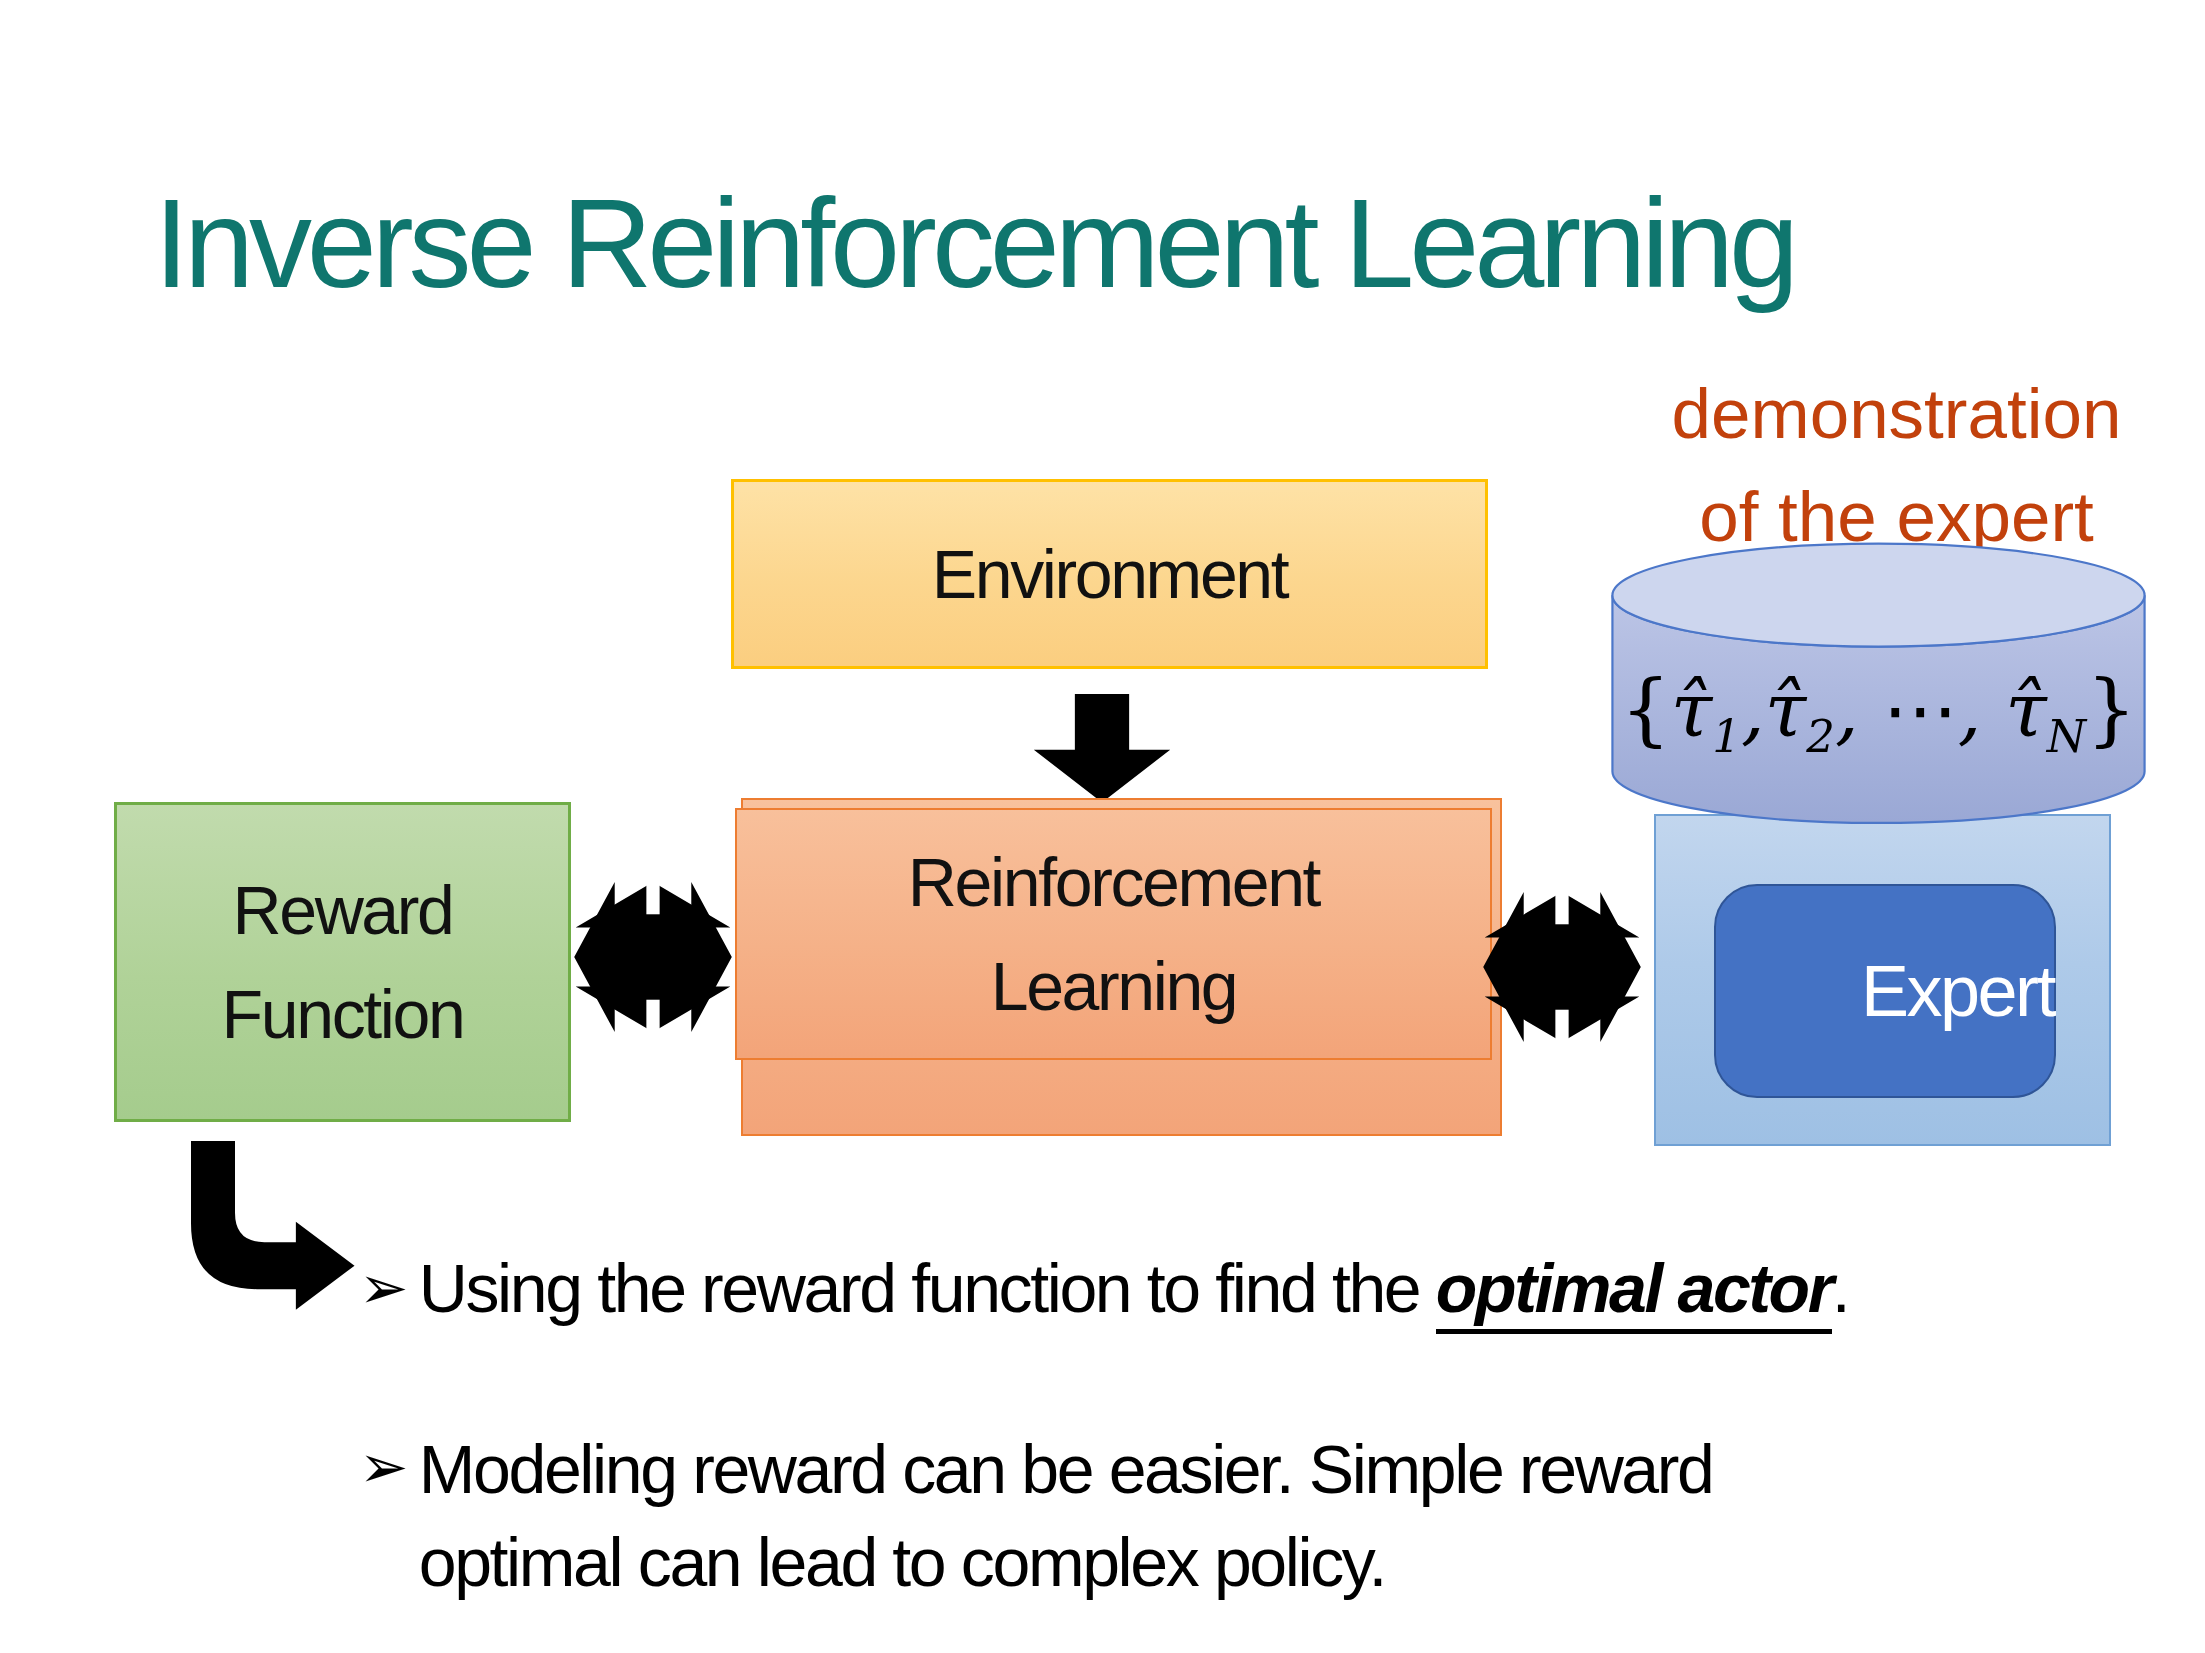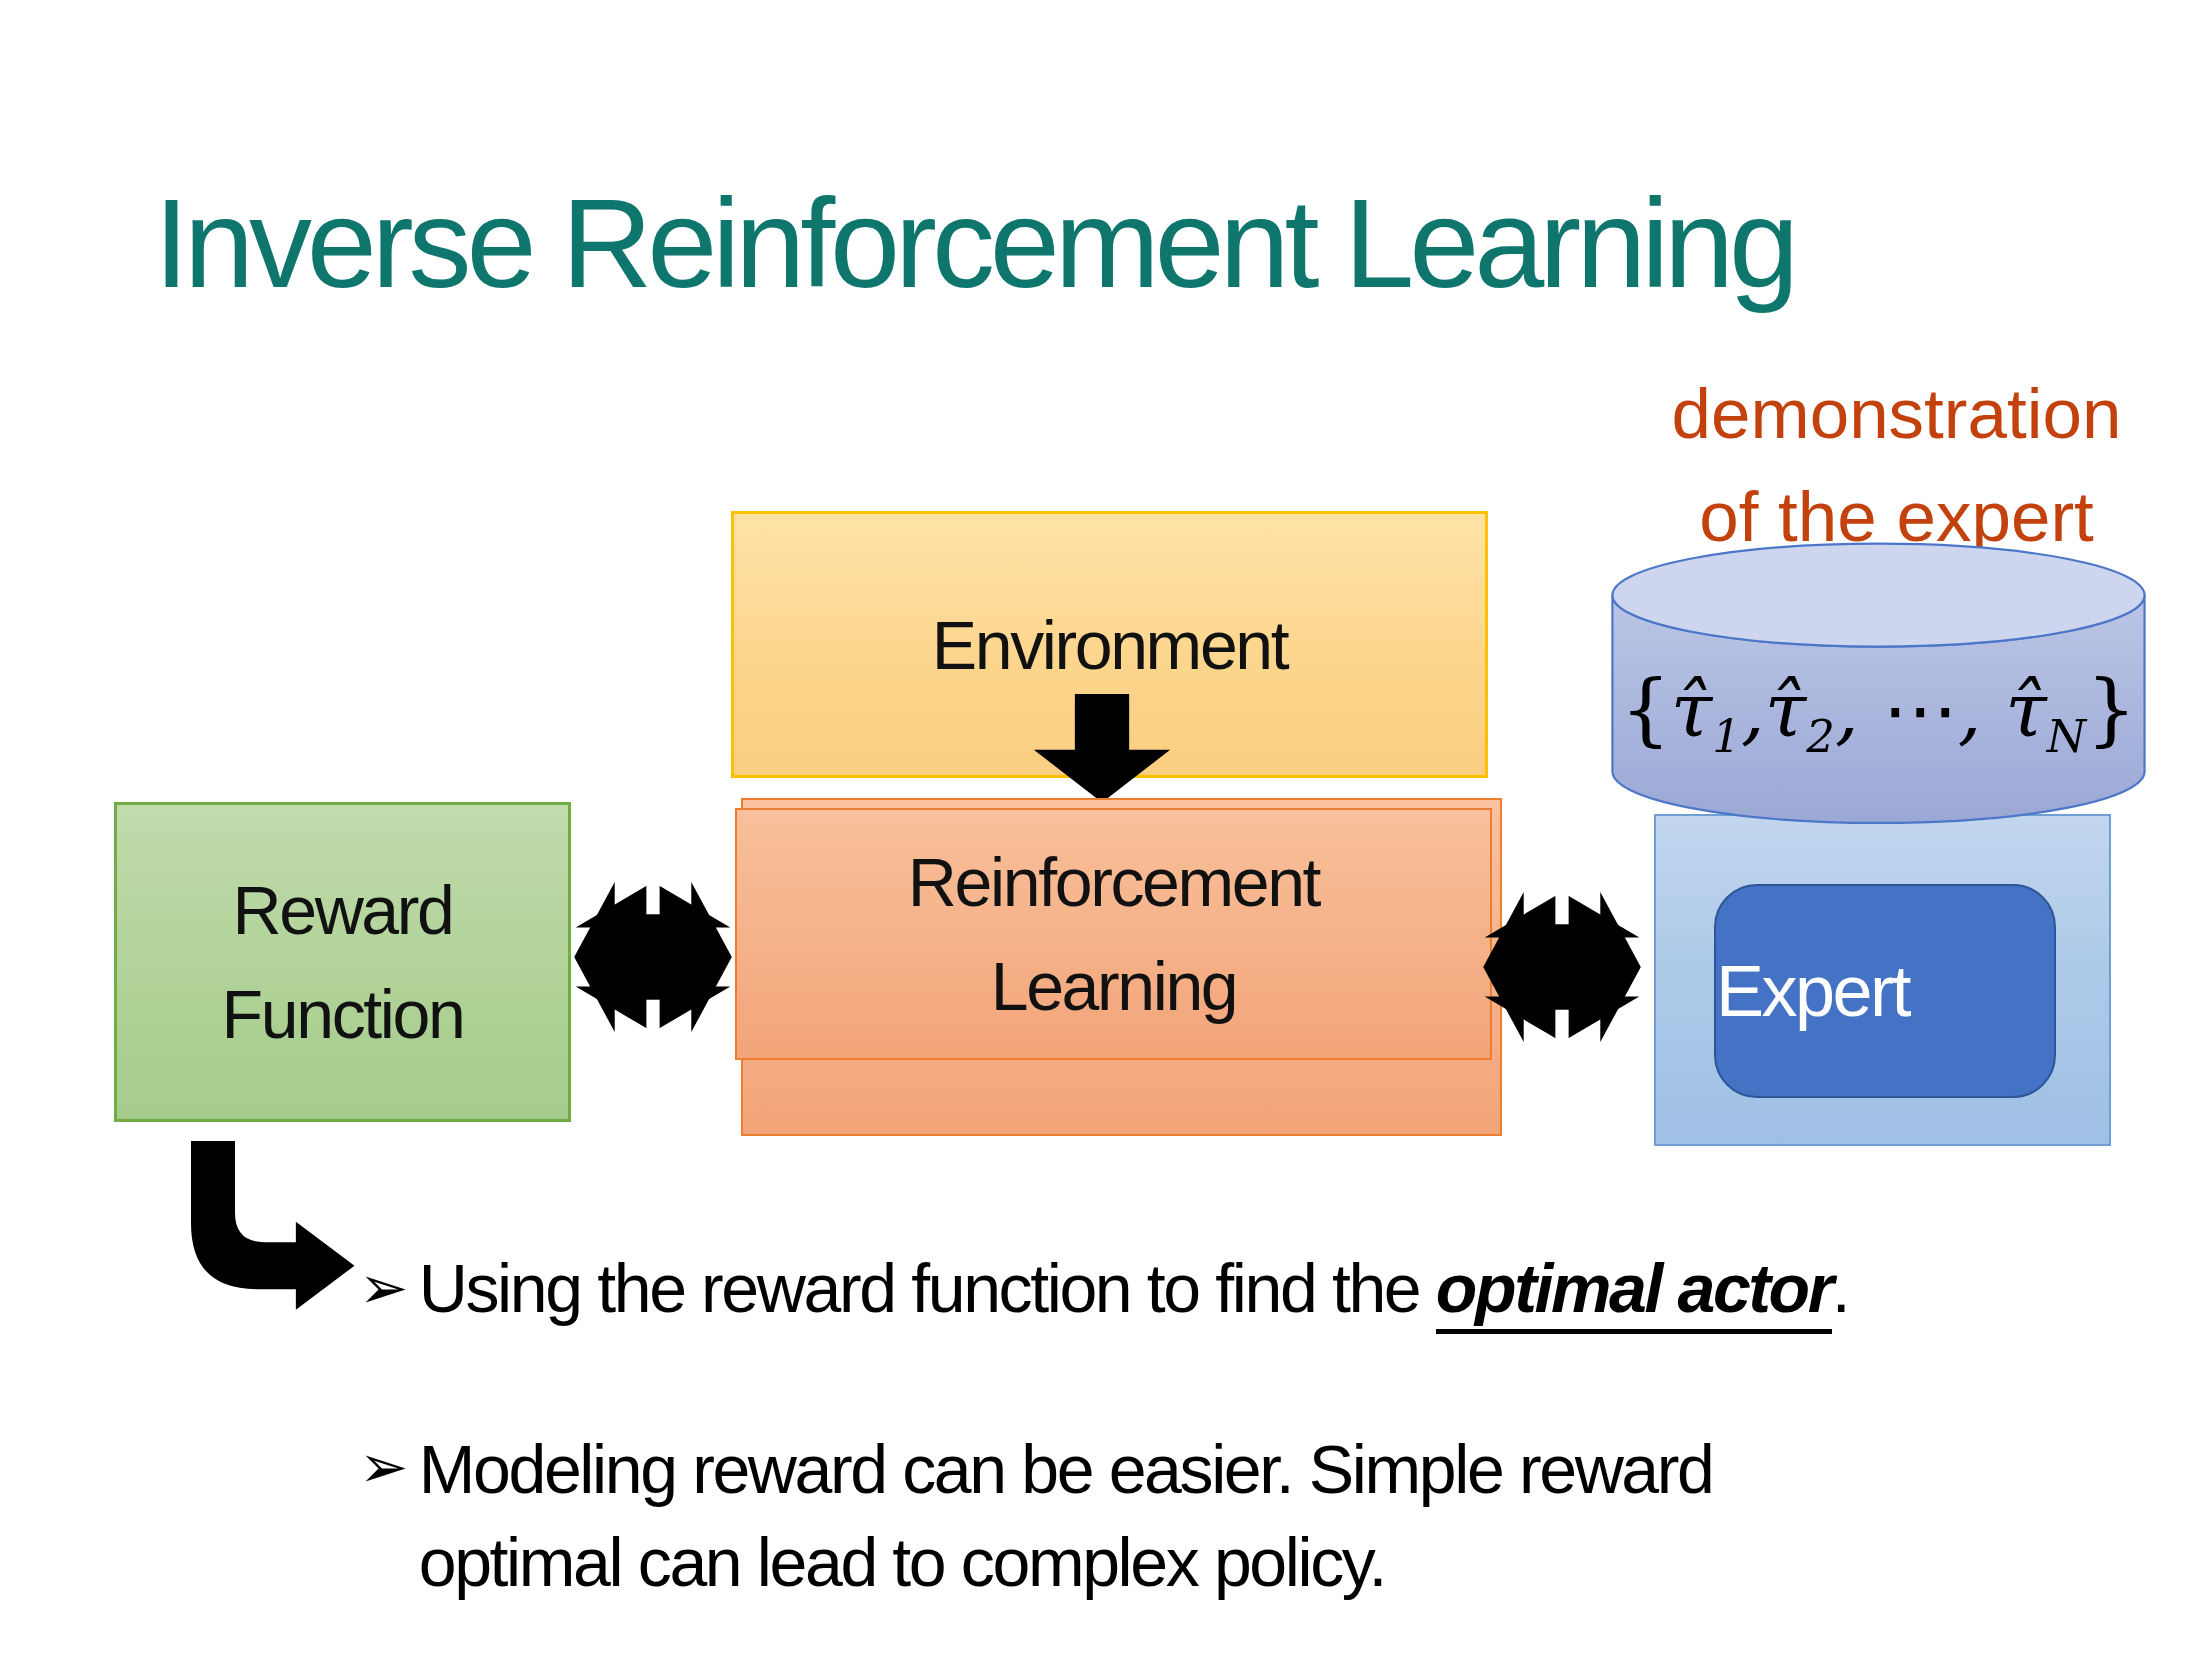--- a/index.html
+++ b/index.html
@@ -8,42 +8,42 @@
   .abs{position:absolute;}
   .txt{letter-spacing:-0.035em;}
 
   .title{left:154px;top:175px;font-size:126px;line-height:1.1;letter-spacing:-5.1px;color:#0f766e;white-space:nowrap;text-align:center;}
 
   .annotation{left:1617px;top:362px;width:559px;text-align:center;font-size:71px;line-height:103px;color:#c2410c;}
 
   .node{display:flex;flex-direction:column;align-items:center;justify-content:center;
         text-align:center;font-size:68px;line-height:104px;color:#111;box-sizing:border-box;}
 
-  .env-box{left:731px;top:479px;width:757px;height:267px;
+  .env-box{left:731px;top:479px;width:757px;height:190px;
            border:3.7px solid #FFC000;
-           background:linear-gradient(180deg,#FEE2A6 0%,#FCD68E 55%,#FBCE80 100%);margin-top:32px;}
+           background:linear-gradient(180deg,#FEE2A6 0%,#FCD68E 55%,#FBCE80 100%);}
 
   .reward-box{left:114px;top:802px;width:457px;height:320px;
            border:3.7px solid #70AD47;
            background:linear-gradient(180deg,#C1DBAD 0%,#B0D298 55%,#A5CC8D 100%);}
 
   .rl-back{left:741px;top:798px;width:757px;height:334px;
            border:2.9px solid #ED7D31;
            background:linear-gradient(180deg,#F8C29D 0%,#F3A479 100%);}
   .rl-front{left:735px;top:808px;width:757px;height:252px;
            border:2.9px solid #ED7D31;
            background:linear-gradient(180deg,#F8C09B 0%,#F5B188 55%,#F3A479 100%);}
 
   .expert-container{left:1654px;top:814px;width:453px;height:328px;
            border:2.2px solid #6FA0D4;
            background:linear-gradient(180deg,#C2D6EE 0%,#AECAE9 45%,#9EC0E4 100%);}
 
   .expert-box{left:1714px;top:884px;width:338px;height:210px;border-radius:43px;
            background:#4472C4;border:2.9px solid #2F5597;color:#fff;
-           display:flex;align-items:center;justify-content:flex-start;font-size:72px;}
+           display:flex;align-items:center;justify-content:flex-end;font-size:72px;}
   .expert-box .lbl{color:#fff;}
 
   .formula{left:1610px;top:663px;width:537px;text-align:center;font-size:75px;
            font-family:"DejaVu Serif","Liberation Serif",serif;font-style:italic;color:#000000;
            letter-spacing:0;}
   .formula .brace{font-style:normal;font-size:79px;}
   .formula sub{font-size:0.60em;letter-spacing:0;}
   .formula .dots{font-style:normal;}
 
   .bullets-item{display:flex;align-items:flex-start;}

